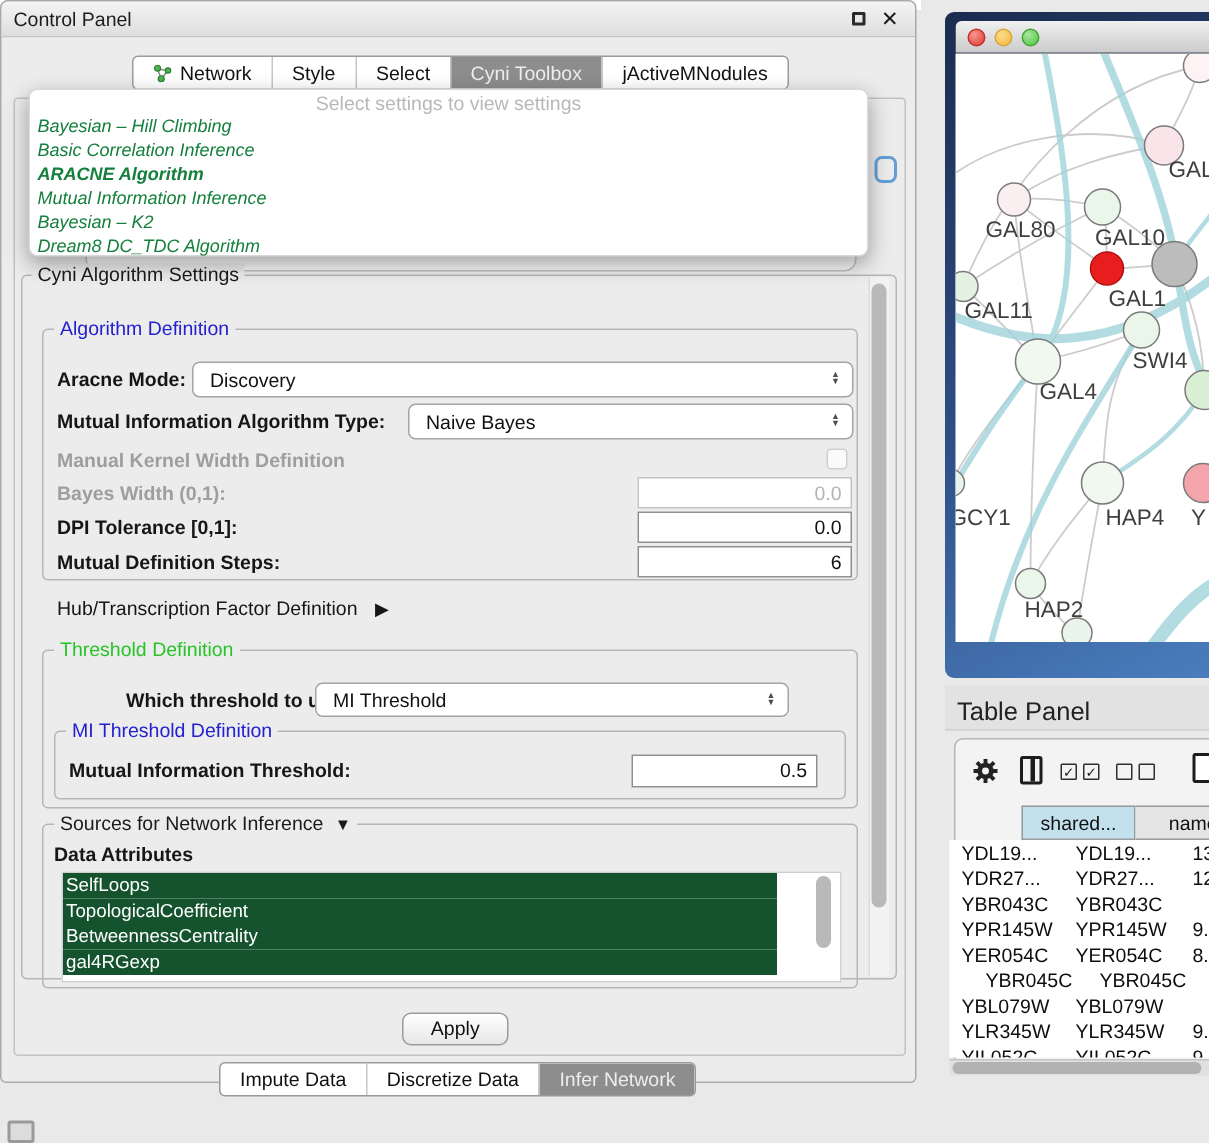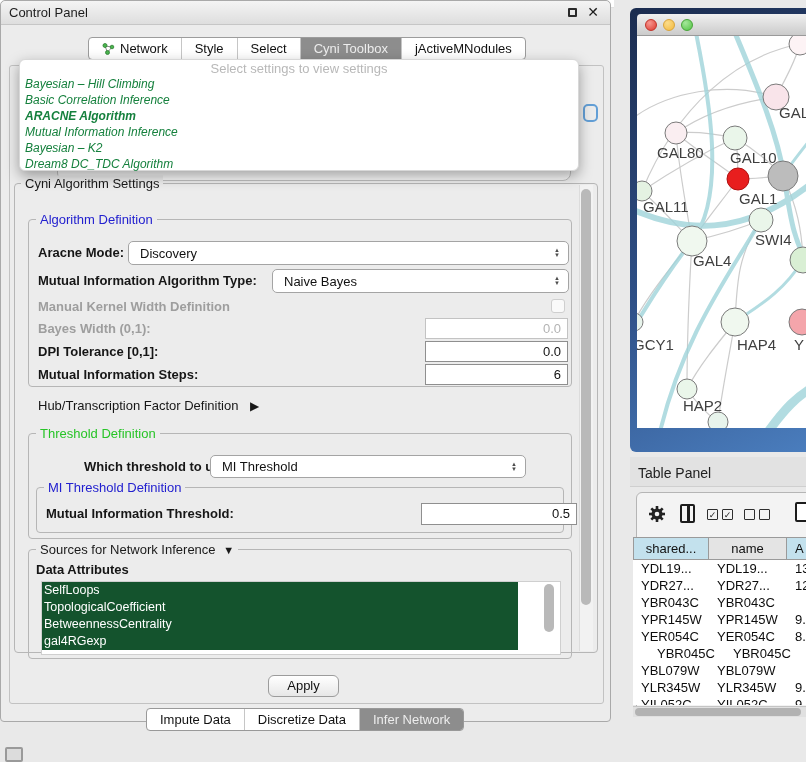--- a/index.html
+++ b/index.html
@@ -57,25 +57,25 @@
   .bot-tabstrip{left:145px;top:707px;display:flex;border:1px solid #999;border-radius:4px;background:#fff;overflow:hidden;}
   
   .net-frame{left:630px;top:8px;width:176px;height:444px;border-radius:6px 0 0 6px;
     background:linear-gradient(155deg,#1b2c4f 0%,#2e4f86 55%,#4a7dbd 100%);overflow:hidden;}
   .net-titlebar{left:7px;top:6px;width:169px;height:22px;background:linear-gradient(#f0f0f0,#cbcbcb);
     border-bottom:1px solid #9a9a9a;border-radius:4px 0 0 0;}
   .light{width:12px;height:12px;border-radius:50%;top:5px;}
   .net-canvas{left:7px;top:28px;width:169px;height:392px;background:#fff;overflow:hidden;}
   
   .tp-titlebar{left:630px;top:457px;width:176px;height:30px;background:#e2e2e2;border-bottom:1px solid #cfcfcf;}
-  .tp-title{left:8px;top:8px;font-size:14px;color:#222;}
+  .tp-title{left:8px;top:8px;font-size:17px;color:#222;}
   .tp-inner{left:636px;top:492px;width:176px;height:222px;background:#f3f3f3;border:1px solid #b5b5b5;border-radius:6px 0 0 6px;}
   .mini-box{width:11px;height:11px;border:1.5px solid #2e2e2e;border-radius:1px;font-size:9px;line-height:10px;text-align:center;color:#1c1c1c;}
   .tbl-header-cell{top:537px;height:23px;border:1px solid #9a9a9a;border-left:none;font-size:13px;color:#111;
-    display:flex;align-items:center;justify-content:center;background:#c3e1ed;overflow:hidden;}
+    display:flex;align-items:center;justify-content:center;background:#c3e1ed;overflow:hidden;margin-left:48px;}
   .tbl-rows{left:633px;top:560px;width:173px;height:145px;overflow:hidden;background:#fff;}
   .tbl-row{position:absolute;left:0;width:100%;height:17px;line-height:17px;font-size:13px;color:#0d0d0d;white-space:nowrap;}
   .tbl-cell{position:absolute;top:0;height:17px;overflow:hidden;padding-left:8px;}
   .hscroll{left:633px;top:706px;width:173px;height:11px;background:#e0e0e0;border-top:1px solid #c4c4c4;}
   .hscroll-thumb{left:2px;top:1px;width:166px;height:8px;background:#b2b2b2;border-radius:4px;}
   .corner-chip{left:5px;top:747px;width:18px;height:15px;border:2px solid #9a9a9a;border-radius:2px;background:#dcdcdc;}
   svg text{font-family:"Liberation Sans","DejaVu Sans",sans-serif;}
 </style>
 </head>
 <body>
@@ -165,21 +165,21 @@
 
     <div class="abs lbl dis" style="left:37px;top:296px;height:20px;line-height:20px;">Manual Kernel Width Definition</div>
     <div class="abs checkbox" style="left:550px;top:298px;"></div>
 
     <div class="abs lbl dis" style="left:37px;top:317px;height:21px;line-height:21px;">Bayes Width (0,1):</div>
     <div class="abs field dis" style="left:424px;top:317px;width:143px;height:21px;">0.0</div>
 
     <div class="abs lbl" style="left:37px;top:340px;height:21px;line-height:21px;">DPI Tolerance [0,1]:</div>
     <div class="abs field" style="left:424px;top:340px;width:143px;height:21px;">0.0</div>
 
-    <div class="abs lbl" style="left:37px;top:363px;height:21px;line-height:21px;">Mutual Information Steps:</div>
+    <div class="abs lbl" style="left:37px;top:363px;height:21px;line-height:21px;">Mutual Definition Steps:</div>
     <div class="abs field" style="left:424px;top:363px;width:143px;height:21px;">6</div>
 
     <div class="abs plain" style="left:37px;top:396px;height:18px;line-height:18px;">
       <span>Hub/Transcription Factor Definition</span>
       <span style="margin-left:8px;font-size:12px;">▶</span>
     </div>
 
     <div class="abs group" style="left:27px;top:432px;width:544px;height:106px;"></div>
     <div class="abs group-title t-green" style="left:35px;top:432px;">Threshold Definition</div>
 
@@ -189,21 +189,21 @@
       <span class="stepper">
           <span>▲</span>
           <span>▼</span>
         </span>
     </div>
 
     <div class="abs group" style="left:35px;top:486px;width:528px;height:46px;"></div>
     <div class="abs group-title t-blue" style="left:43px;top:486px;">MI Threshold Definition</div>
 
     <div class="abs lbl" style="left:45px;top:502px;height:22px;line-height:22px;">Mutual Information Threshold:</div>
-    <div class="abs field" style="left:420px;top:502px;width:156px;height:22px;">0.5</div>
+    <div class="abs field" style="left:420px;top:502px;width:124px;height:22px;">0.5</div>
 
     <div class="abs group" style="left:27px;top:548px;width:544px;height:110px;"></div>
     <div class="abs group-title" style="left:35px;top:548px;">
       <span>Sources for Network Inference</span>
       <span style="font-size:11px;margin-left:4px;">▼</span>
     </div>
     <div class="abs lbl" style="left:35px;top:560px;height:18px;line-height:18px;">Data Attributes</div>
 
     <div class="abs attr-list" style="left:40px;top:580px;width:520px;height:74px;">
       <div class="attr-item">SelfLoops</div>

